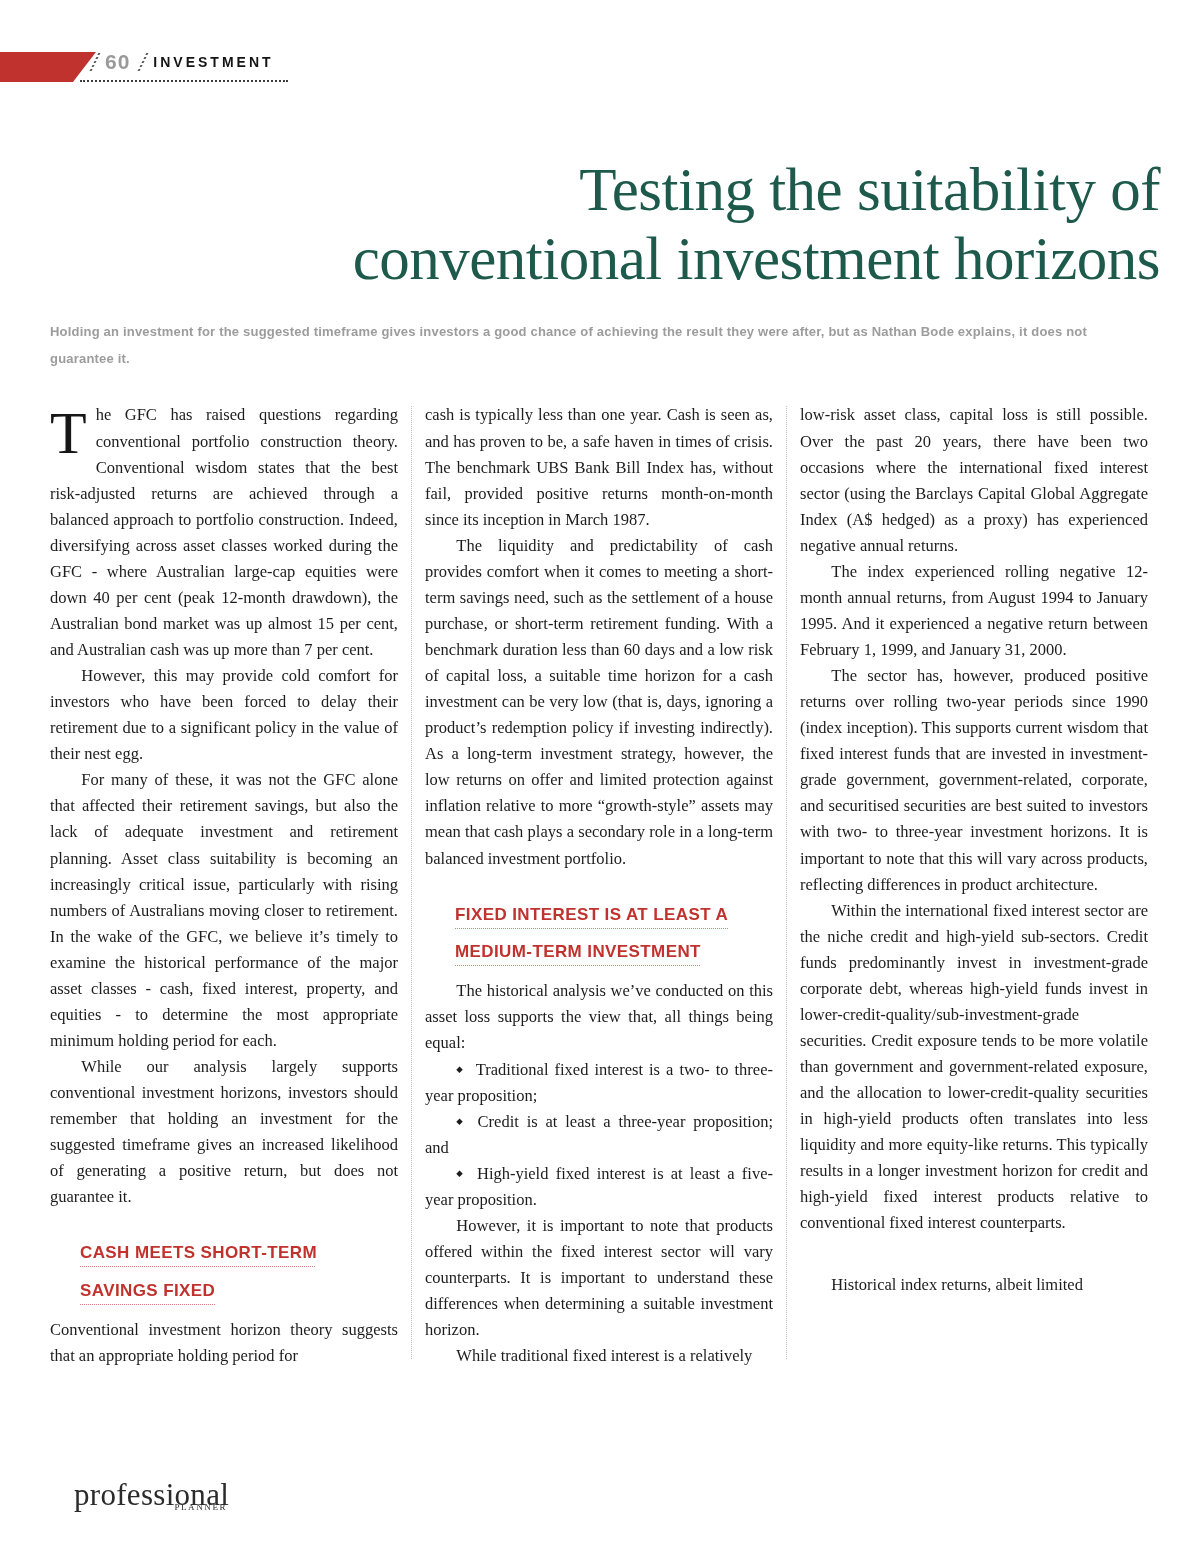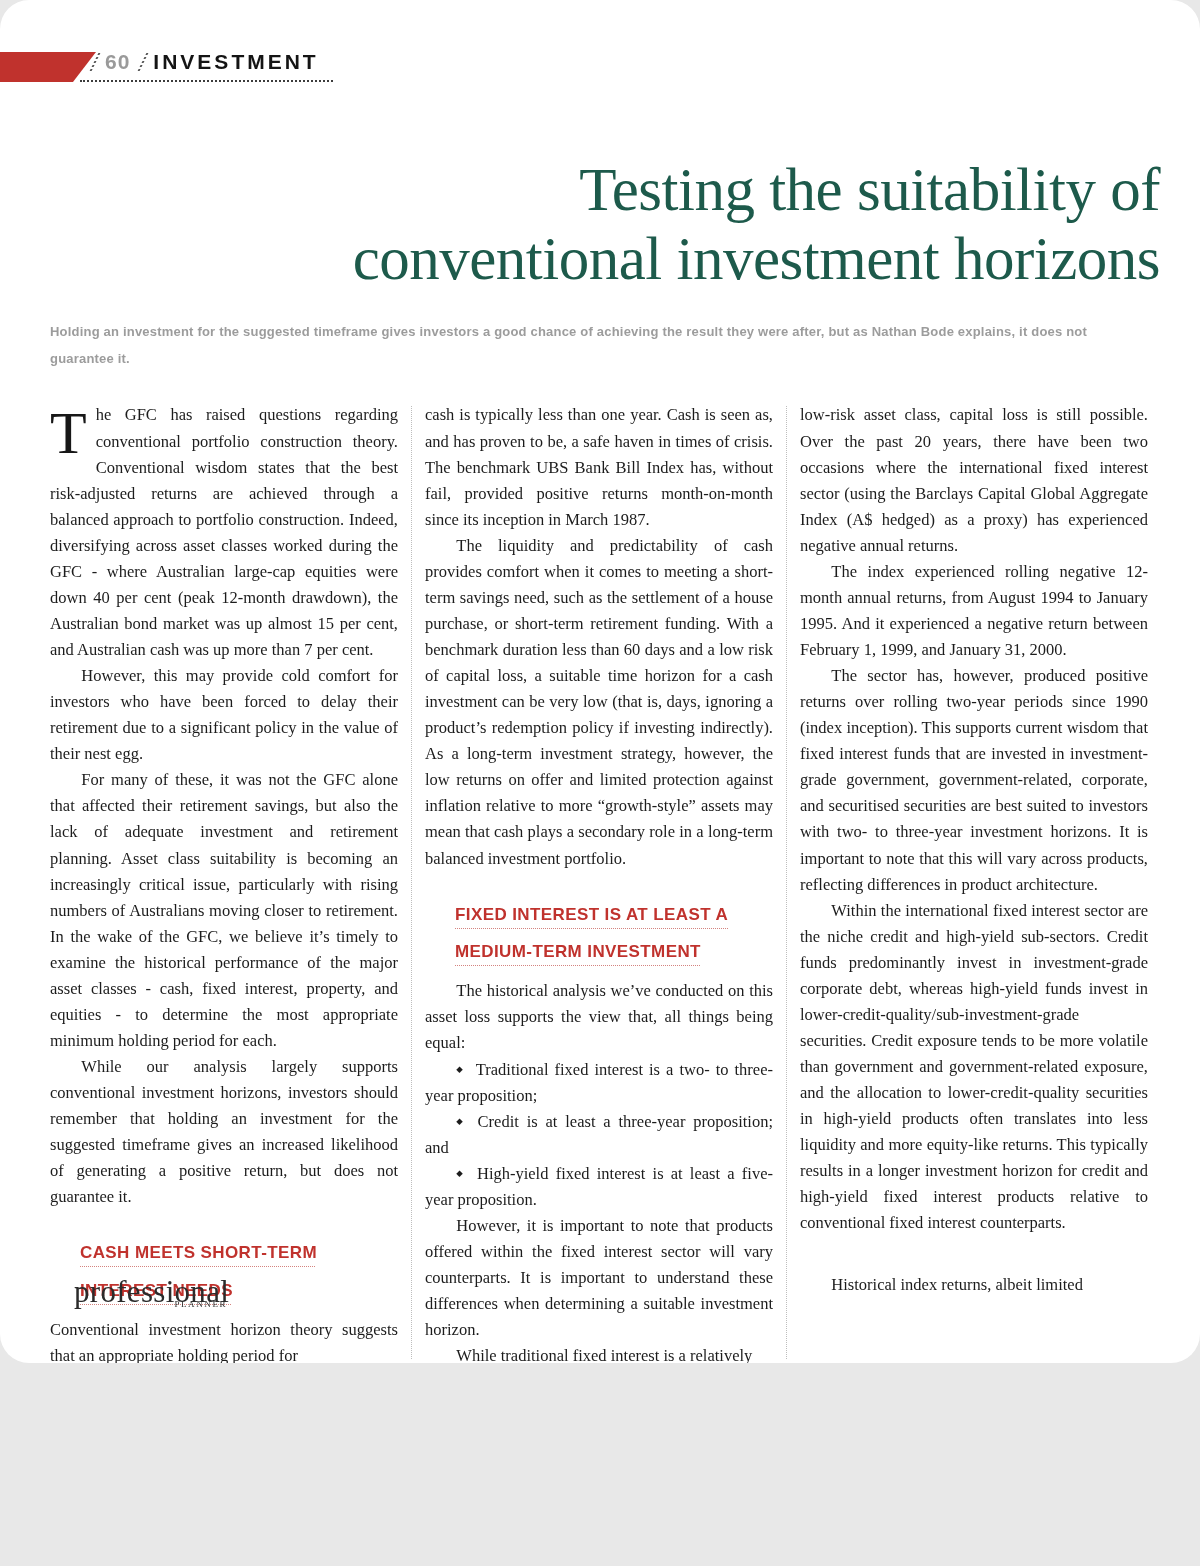--- a/index.html
+++ b/index.html
@@ -3,39 +3,39 @@
 <meta charset="utf-8">
 <style>
   :root{
     --accent-red:#c0322d;
     --title-green:#1d5a4b;
     --standfirst-gray:#9c9c9c;
   }
   *{box-sizing:border-box;}
   html,body{margin:0;padding:0;background:#e8e8e8;}
   .page{
-    width:1200px;height:1363px;margin:0 auto;background:#ffffff;
+    width:1200px;height:1566px;margin:0 auto;background:#ffffff;
     position:relative;overflow:hidden;
-    font-family:"Liberation Serif",serif;color:#1c1c1c;border-radius:29px;
+    font-family:"Liberation Serif",serif;color:#1c1c1c;
   }
   
   .header-band{display:flex;align-items:flex-start;margin-top:52px;height:34px;}
   .red-flag{
     width:96px;height:30px;background:var(--accent-red);
     clip-path:polygon(0 0,100% 0,76% 100%,0 100%);
     flex:0 0 auto;
   }
   .header-text{
     display:flex;align-items:center;height:30px;
     border-bottom:2px dotted #3c3c3c;
     margin-left:-16px;padding:0 14px 8px 2px;
   }
   .diag{width:0;height:18px;border-left:2px dotted #555;transform:skewX(-26deg);margin:0 9px 0 12px;}
   .page-num{font-family:"Liberation Sans",sans-serif;font-weight:bold;font-size:21px;color:#9a9a9a;letter-spacing:1px;}
-  .section-label{font-family:"Liberation Sans",sans-serif;font-weight:bold;font-size:21px;color:#141414;letter-spacing:3px;}
+  .section-label{font-family:"Liberation Sans",sans-serif;font-weight:bold;font-size:14px;color:#141414;letter-spacing:3px;}
   
   .article-title{
     margin:70px 50px 0 50px;width:1110px;
     font-size:61px;line-height:1.13;color:var(--title-green);
     font-weight:normal;letter-spacing:-0.5px;text-align:right;
   }
   .standfirst{
     margin:24px 50px 0 50px;width:1075px;
     font-family:"Liberation Sans",sans-serif;font-weight:bold;
     font-size:13px;line-height:2.1;color:var(--standfirst-gray);
@@ -91,21 +91,21 @@
 
   <p class="standfirst">Holding an investment for the suggested timeframe gives investors a good chance of achieving the result they were after, but as Nathan Bode explains, it does not guarantee it.</p>
 
   <div class="columns">
 
     <div class="col">
       <p><span class="dropcap">T</span><span>he GFC has raised questions regarding conventional portfolio construction theory. Conventional wisdom states that the best risk-adjusted returns are achieved through a balanced approach to portfolio construction. Indeed, diversifying across asset classes worked during the GFC - where Australian large-cap equities were down 40 per cent (peak 12-month drawdown), the Australian bond market was up almost 15 per cent, and Australian cash was up more than 7 per cent.</span></p>
       <p class="indent">However, this may provide cold comfort for investors who have been forced to delay their retirement due to a significant policy in the value of their nest egg.</p>
       <p class="indent">For many of these, it was not the GFC alone that affected their retirement savings, but also the lack of adequate investment and retirement planning. Asset class suitability is becoming an increasingly critical issue, particularly with rising numbers of Australians moving closer to retirement. In the wake of the GFC, we believe it’s timely to examine the historical performance of the major asset classes - cash, fixed interest, property, and equities - to determine the most appropriate minimum holding period for each.</p>
       <p class="indent">While our analysis largely supports conventional investment horizons, investors should remember that holding an investment for the suggested timeframe gives an increased likelihood of generating a positive return, but does not guarantee it.</p>
-      <div class="col-heading">CASH MEETS SHORT-TERM INTEREST NEEDS</div>
+      <div class="col-heading">CASH MEETS SHORT-TERM SAVINGS FIXED</div>
       <p>Conventional investment horizon theory suggests that an appropriate holding period for</p>
     </div>
 
     <div class="divider"></div>
 
     <div class="col">
       <p>cash is typically less than one year. Cash is seen as, and has proven to be, a safe haven in times of crisis. The benchmark UBS Bank Bill Index has, without fail, provided positive returns month-on-month since its inception in March 1987.</p>
       <p class="indent">The liquidity and predictability of cash provides comfort when it comes to meeting a short-term savings need, such as the settlement of a house purchase, or short-term retirement funding. With a benchmark duration less than 60 days and a low risk of capital loss, a suitable time horizon for a cash investment can be very low (that is, days, ignoring a product’s redemption policy if investing indirectly). As a long-term investment strategy, however, the low returns on offer and limited protection against inflation relative to more “growth-style” assets may mean that cash plays a secondary role in a long-term balanced investment portfolio.</p>
       <div class="col-heading">FIXED INTEREST IS AT LEAST A MEDIUM-TERM INVESTMENT</div>
       <p class="indent">The historical analysis we’ve conducted on this asset loss supports the view that, all things being equal:</p>

